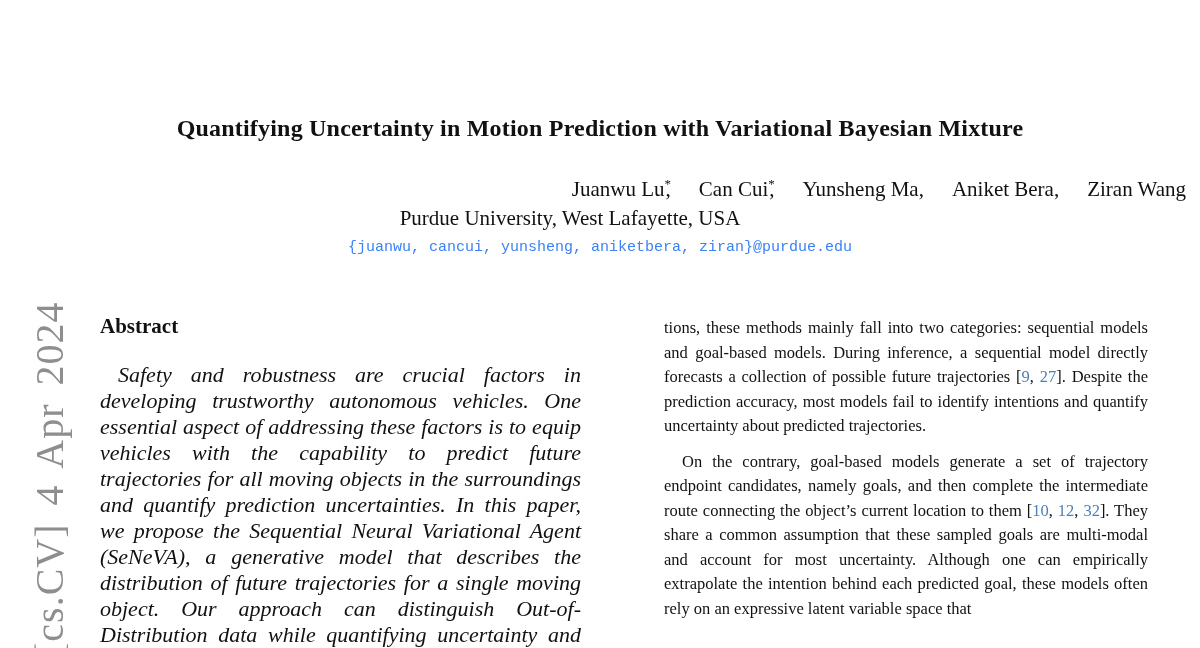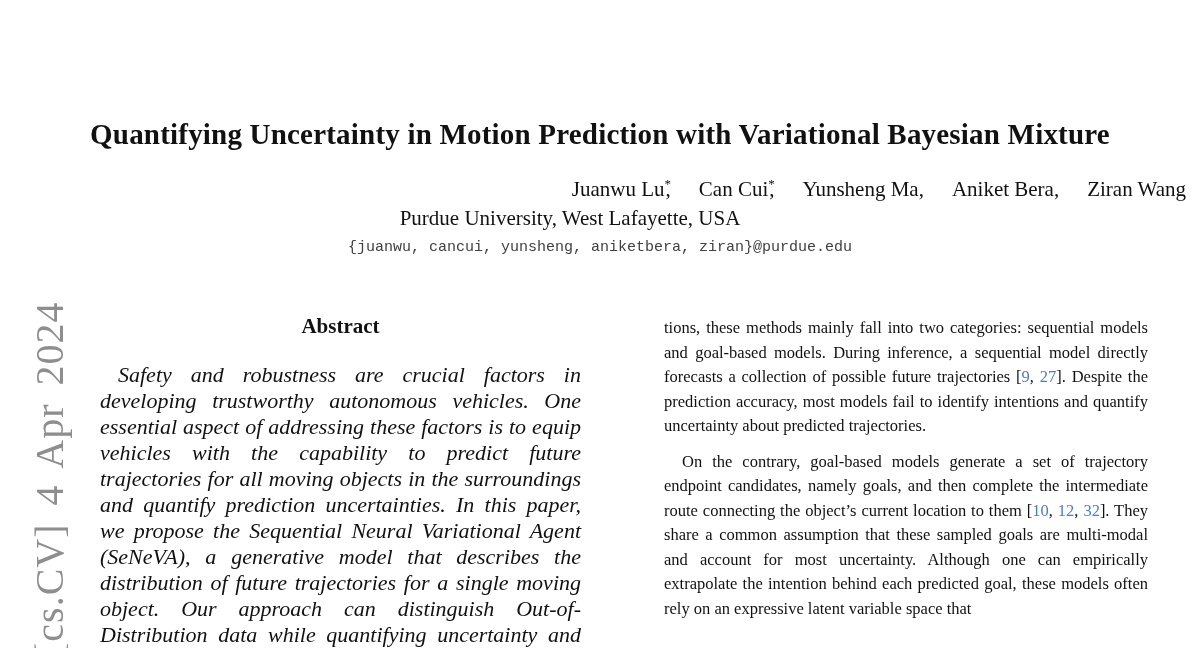--- a/index.html
+++ b/index.html
@@ -28,21 +28,21 @@
     color: #8e8e8e;
     font-family: "Liberation Serif", serif;
   }
 
   .title {
     position: absolute;
     top: 99px;
     left: 0;
     width: 1200px;
     text-align: center;
-    font-size: 29px;
+    font-size: 24px;
     font-weight: bold;
     letter-spacing: 0.2px;
   }
 
   .authors {
     position: absolute;
     top: 177px;
     left: 0;
     width: 1200px;
     text-align: right;
@@ -65,31 +65,31 @@
   }
 
   .email {
     position: absolute;
     top: 239px;
     left: 0;
     width: 1200px;
     text-align: center;
     font-family: "Liberation Mono", "DejaVu Sans Mono", monospace;
     font-size: 15px;
-    color: #404040;
+    color: #3b82f6;
   }
 
   .col-left {
     position: absolute;
     left: 100px;
     top: 314px;
     width: 481px;
   }
   .abstract-heading {
-    text-align: center;
+    text-align: left;
     font-weight: bold;
     font-size: 21px;
     margin: 0;
   }
   .abstract-text {
     margin: 23px 0 0 0;
     font-style: italic;
     font-size: 22px;
     line-height: 26px;
     text-align: justify;

